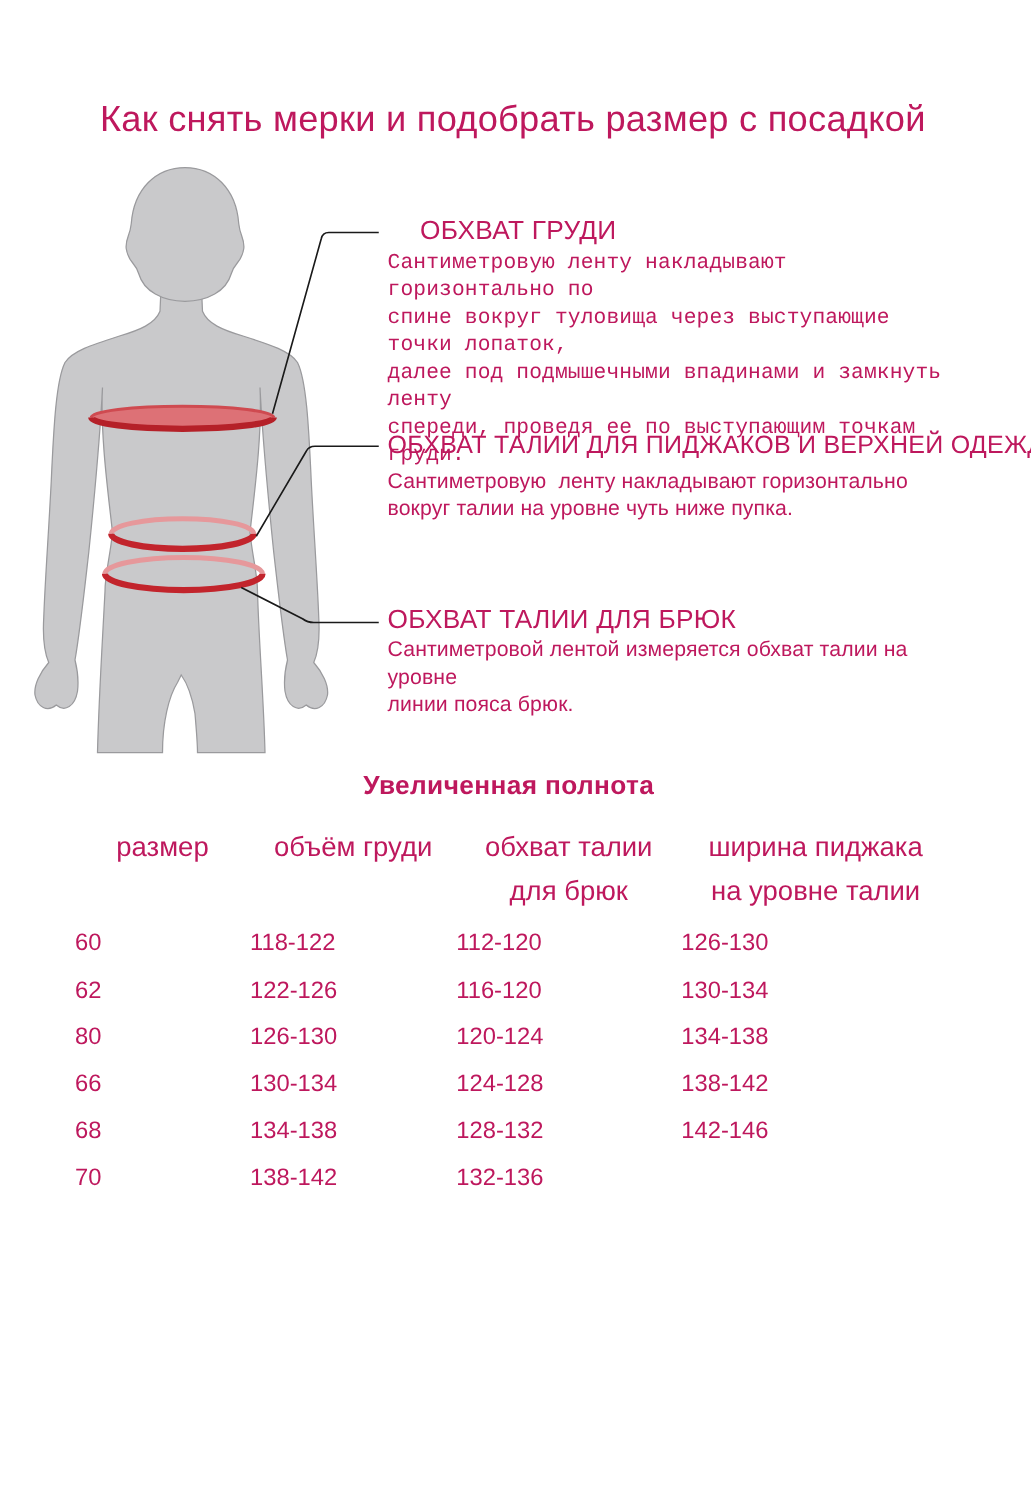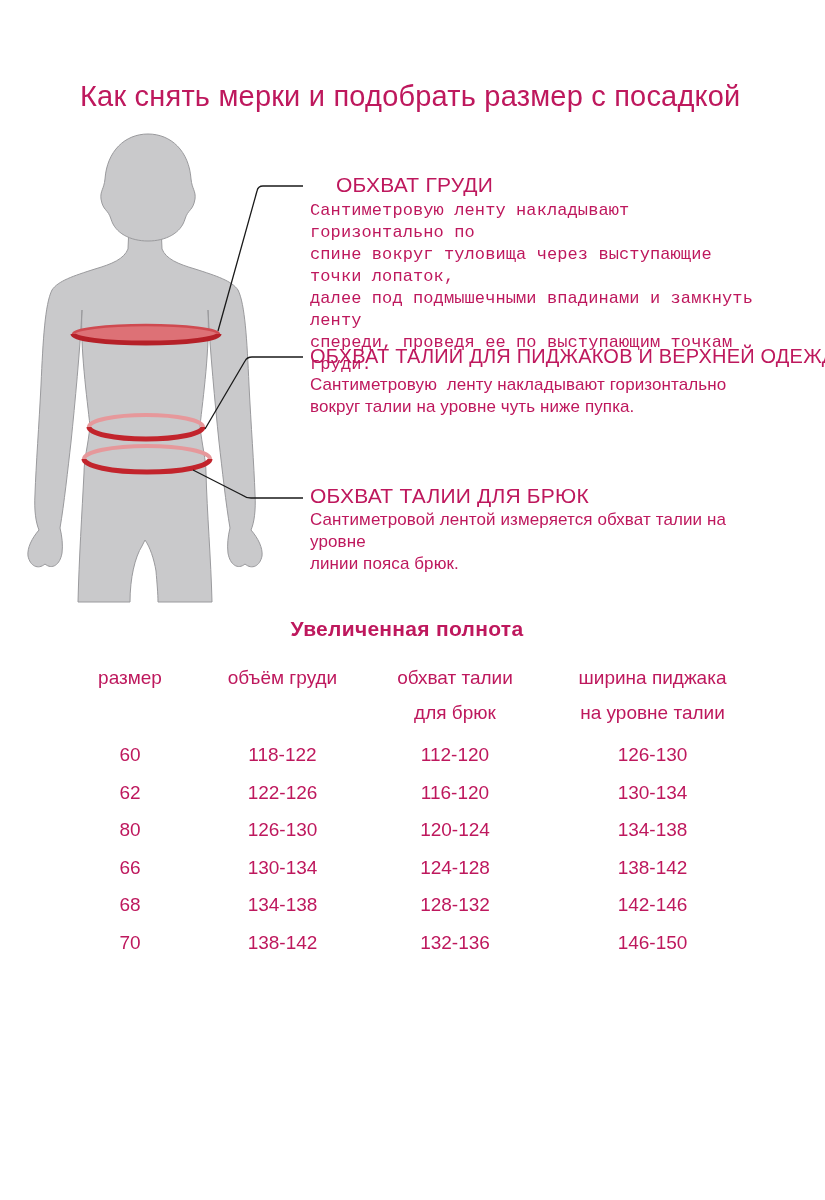--- a/index.html
+++ b/index.html
@@ -22,24 +22,24 @@
   }
   .table-title{
     position:absolute;left:0;top:617px;width:814px;text-align:center;
     font-size:21px;font-weight:700;letter-spacing:0.3px;
   }
   .size-table{
     position:absolute;left:60px;top:666px;width:700px;
     display:grid;grid-template-columns:140px 165px 180px 215px;
   }
   .size-table .hdr{
-    height:35px;font-size:19px;text-align:center;line-height:24px;
+    height:35px;font-size:22px;text-align:center;line-height:24px;
   }
   .size-table .cell{
-    height:37.5px;line-height:37.5px;font-size:19px;text-align:center;
+    height:37.5px;line-height:37.5px;font-size:19px;text-align:left;
   }
 </style>
 </head>
 <body>
 
 <div class="page">
 
   <div class="page-title">Как снять мерки и подобрать размер с посадкой</div>
 
   <svg class="figure-svg" viewBox="0 130 310 485" aria-hidden="true">
@@ -133,16 +133,15 @@
     <div class="cell">138-142</div>
 
     <div class="cell">68</div>
     <div class="cell">134-138</div>
     <div class="cell">128-132</div>
     <div class="cell">142-146</div>
 
     <div class="cell">70</div>
     <div class="cell">138-142</div>
     <div class="cell">132-136</div>
-    <div class="cell">146-150</div>
   </div>
 
 </div>
 
 </body></html>

